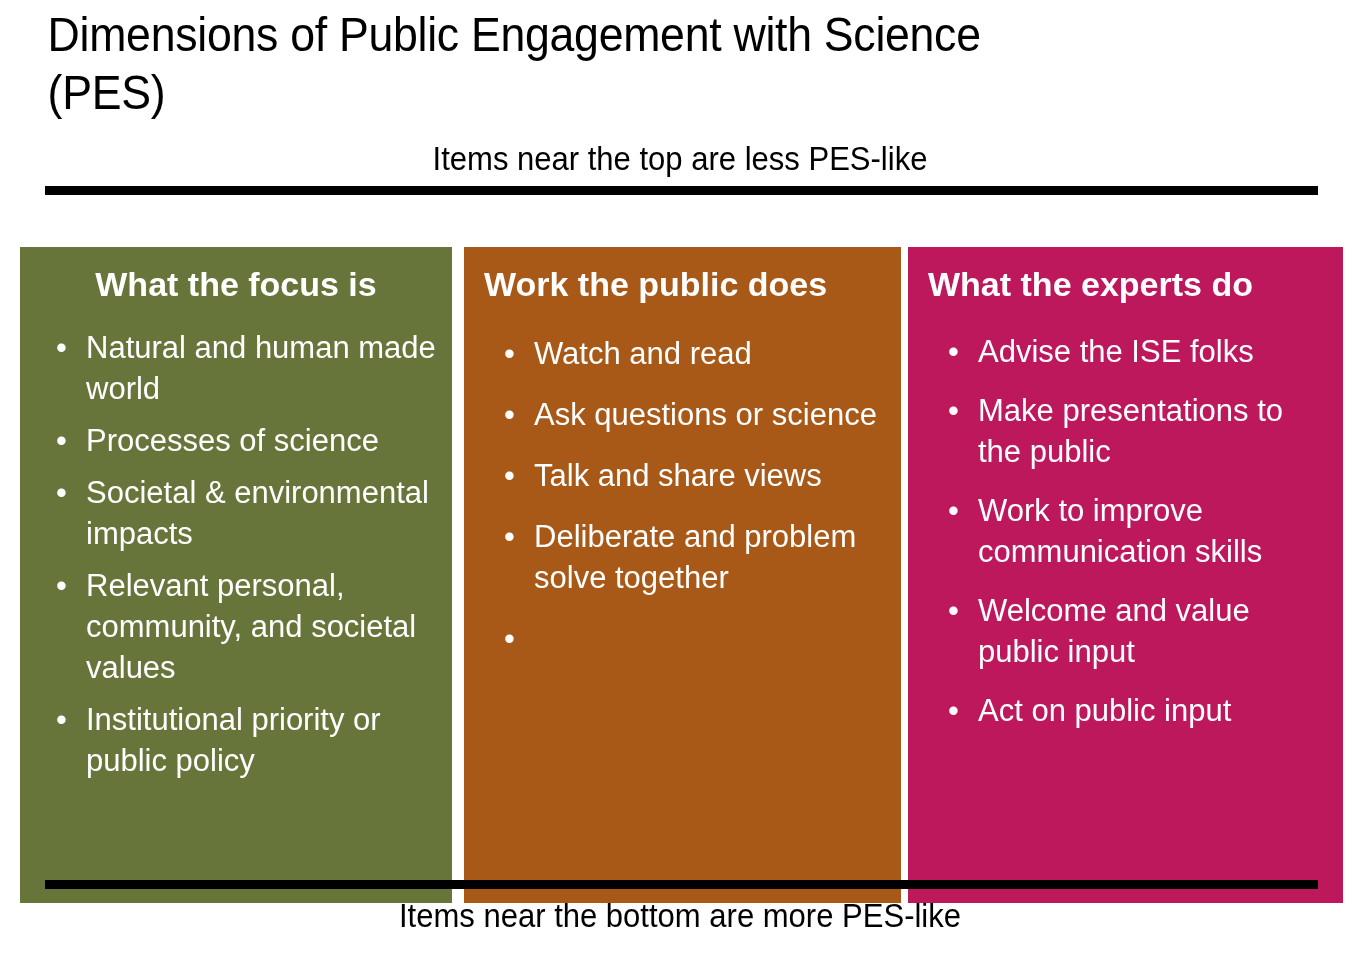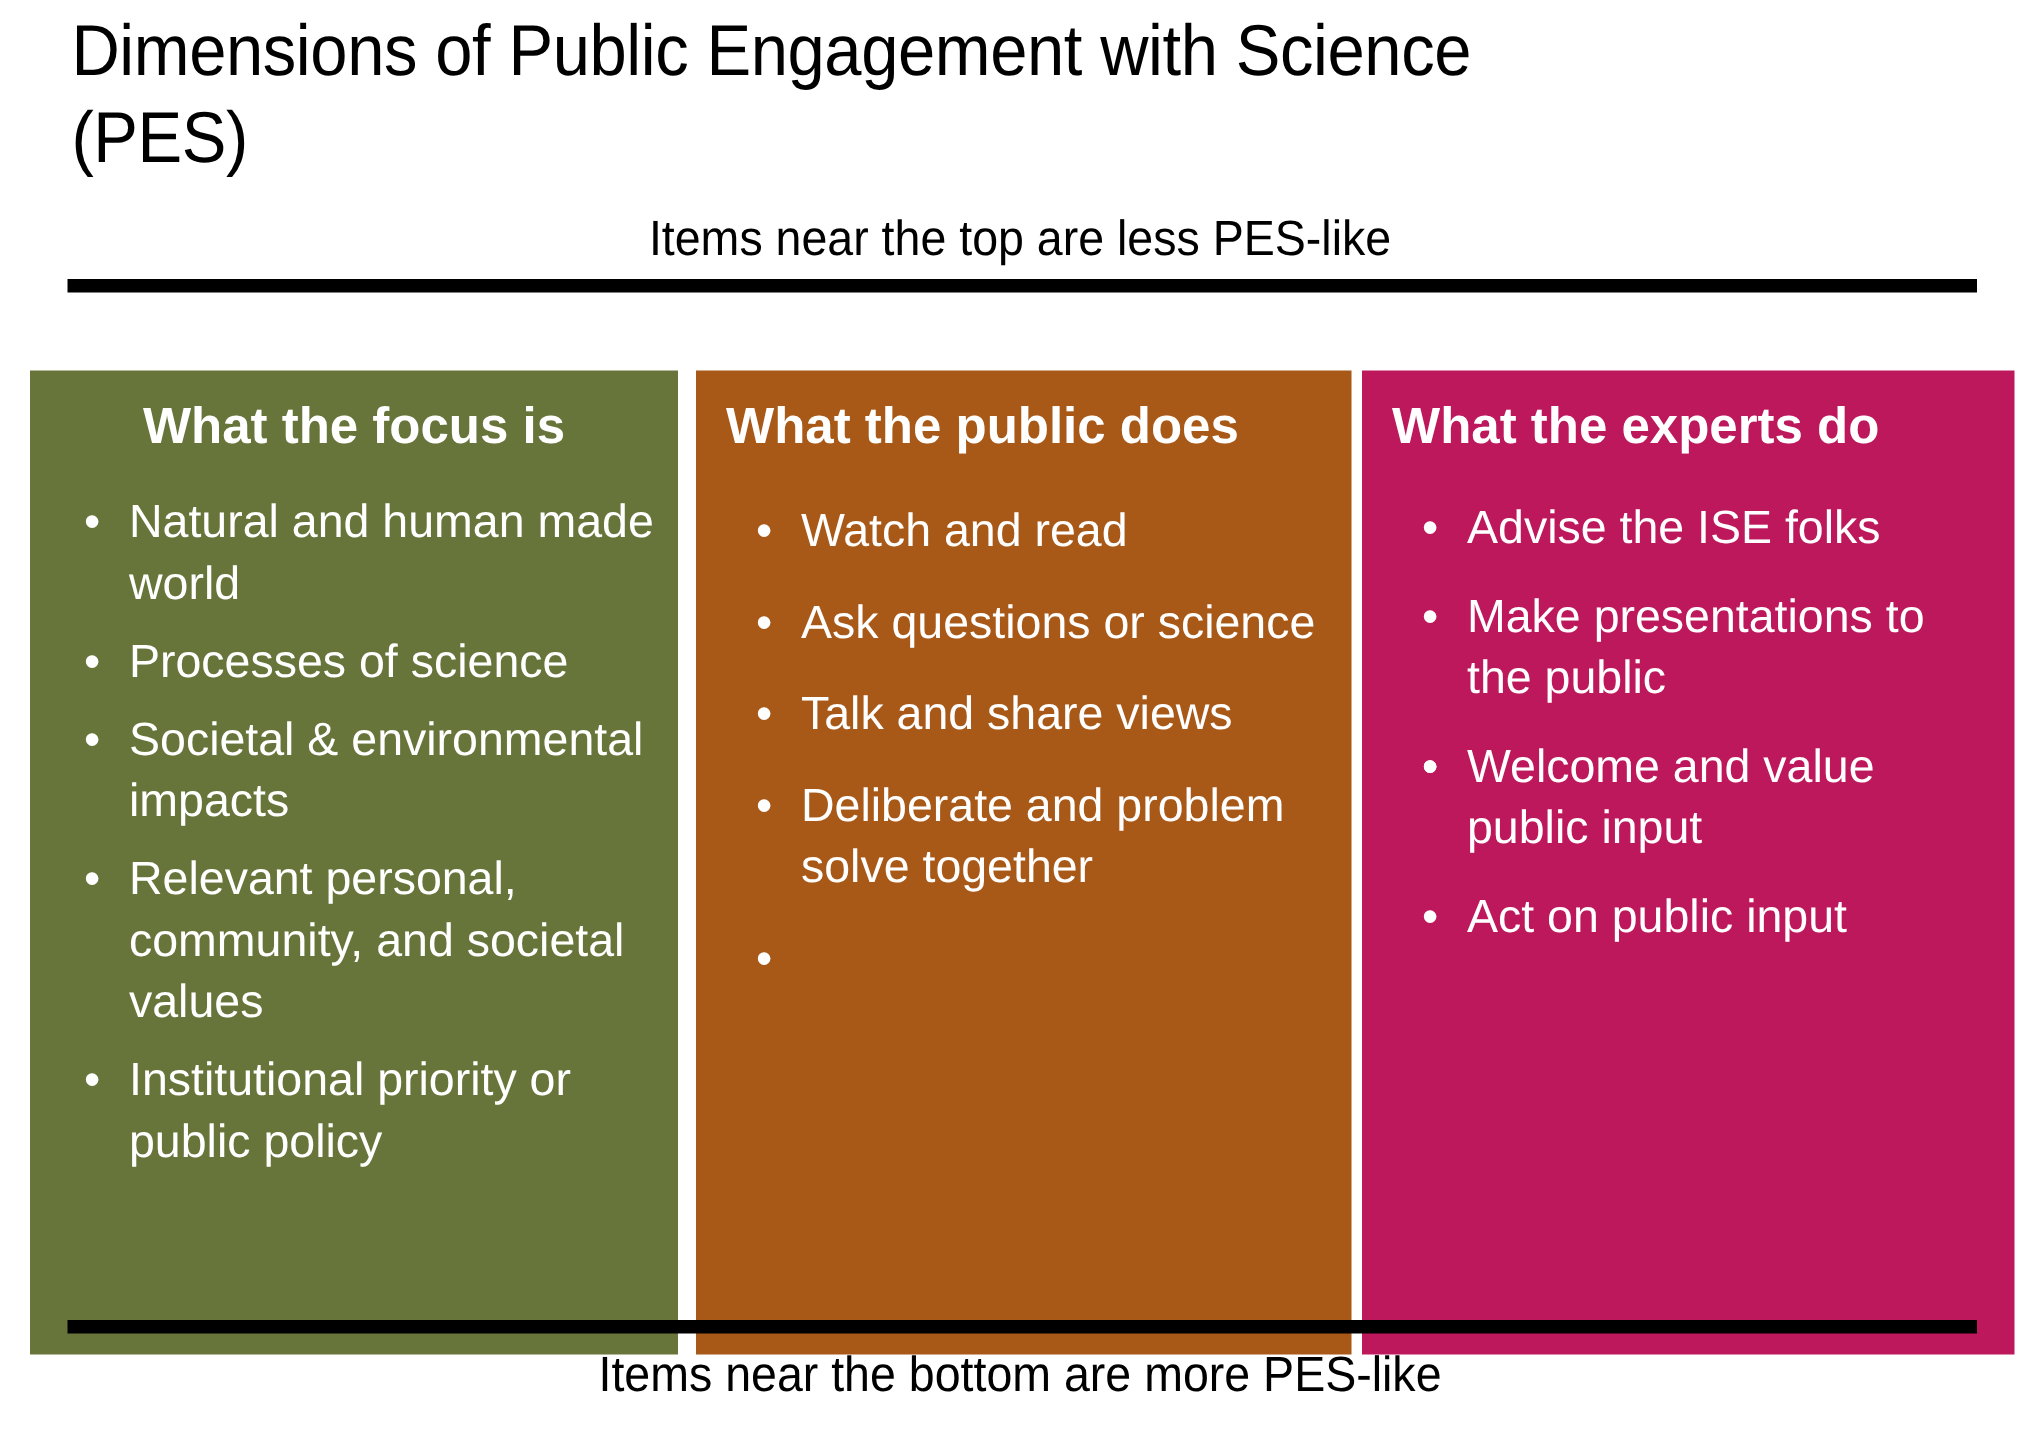--- a/index.html
+++ b/index.html
@@ -153,36 +153,36 @@
     <ul class="bullets">
       <li><span class="dot">•</span><span>Natural and human made world</span></li>
       <li><span class="dot">•</span><span>Processes of science</span></li>
       <li><span class="dot">•</span><span>Societal &amp; environmental impacts</span></li>
       <li><span class="dot">•</span><span>Relevant personal, community, and societal values</span></li>
       <li><span class="dot">•</span><span>Institutional priority or public policy</span></li>
     </ul>
   </div>
 
   <div class="column" id="col-1" style="background: rgb(168, 88, 23);">
-    <div class="col-header">What the public does</div>
+    <div class="col-header">Work the public does</div>
     <ul class="bullets">
       <li><span class="dot">•</span><span>Watch and read</span></li>
       <li><span class="dot">•</span><span>Ask questions or science</span></li>
       <li><span class="dot">•</span><span>Talk and share views</span></li>
       <li><span class="dot">•</span><span>Deliberate and problem solve together</span></li>
       <li><span class="dot">•</span></li>
     </ul>
   </div>
 
   <div class="column" id="col-2" style="background: #be185d;">
     <div class="col-header">What the experts do</div>
     <ul class="bullets">
       <li><span class="dot">•</span><span>Advise the ISE folks</span></li>
       <li><span class="dot">•</span><span>Make presentations to the public</span></li>
-      <li><span class="dot">•</span></li>
+      <li><span class="dot">•</span><span>Work to improve communication skills</span></li>
       <li><span class="dot">•</span><span>Welcome and value public input</span></li>
       <li><span class="dot">•</span><span>Act on public input</span></li>
     </ul>
   </div>
 
 </div>
 
 <div class="rule" id="rule-bottom"></div>
 
 <div id="bottom-caption">Items near the bottom are more PES-like</div>

